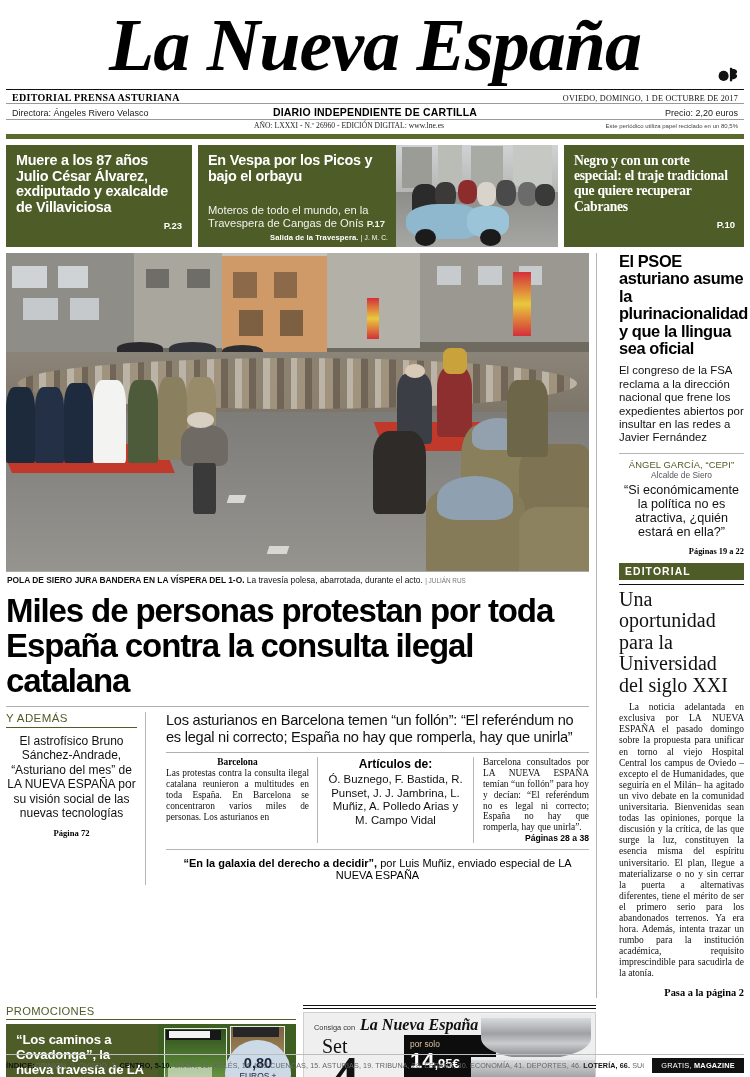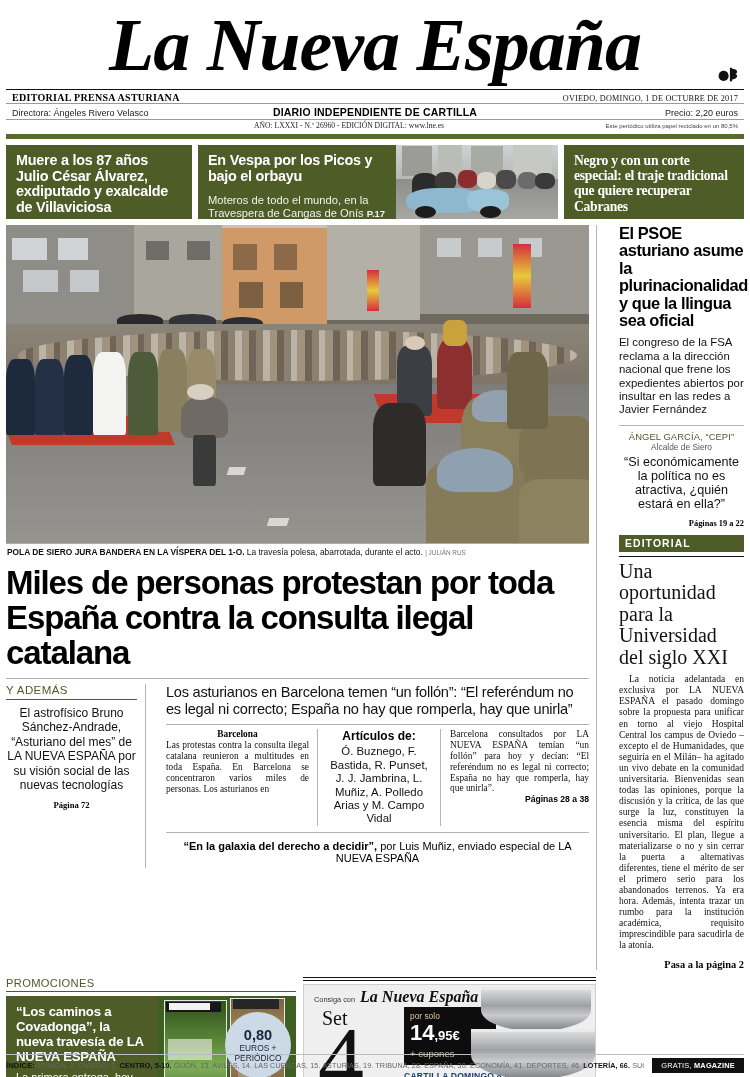--- a/index.html
+++ b/index.html
@@ -33,35 +33,35 @@
   .mast-row .r { flex: 1; text-align: right; }
   .m-bold { font-family: "Liberation Serif", serif; font-weight: 700; font-size: 10px; letter-spacing: .3px; }
   .m-sm { font-size: 9px; color: #222; }
   .m-mid { font-weight: 700; font-size: 10.5px; letter-spacing: .2px; }
   .m-date { font-family: "Liberation Serif", serif; font-size: 8.2px; letter-spacing: .2px; color: #111; }
   .m-tiny { font-family: "Liberation Serif", serif; font-size: 7.6px; color: #222; }
   .m-tiny2 { font-size: 6px; color: #444; }
   .green-bar { height: 5px; background: #5b6b2e; margin: 3px 6px 0 6px; }
 
   
-  .teasers { display: flex; gap: 6px; padding: 6px 6px 0 6px; height: 80px; }
+  .teasers { display: flex; gap: 6px; padding: 6px 6px 0 6px; height: 108px; }
   .teaser { background: #4e5c27; color: #fff; position: relative; overflow: hidden; }
   .t1 { width: 186px; padding: 8px 10px 4px 10px; }
   .t2 { width: 360px; display: flex; padding: 0; }
   .t2-txt { width: 198px; padding: 8px 8px 4px 10px; }
   .t2-img { flex: 1; position: relative; overflow: hidden; background: #8e8d86; }
   .t3 { flex: 1; padding: 8px 9px 4px 10px; }
   .teaser h3 {
     font-size: 14.4px; line-height: 15.6px; font-weight: 700;
     letter-spacing: -0.25px;
   }
   .t3 h3 { font-size: 13.6px; line-height: 15.2px; font-family: Liberation Serif, serif; }
   .teaser .sub {
     font-size: 11.2px; line-height: 12.6px; font-weight: 400;
-    margin-top: 10px; color: #f2f2ec;
+    margin-top: 20px; color: #f2f2ec;
   }
   .teaser .pg { font-size: 9.5px; font-weight: 700; }
   .pg-right { text-align: right; margin-top: 5px; }
   .pg-inline { font-weight: 700; font-size: 9.5px; }
   .t2-credit { font-size: 7.6px; font-weight: 700; text-align: right; margin-top: 3px; letter-spacing: .1px; }
   .t2-credit .ph { font-weight: 400; font-size: 6.6px; }
 
   
   .body-wrap { display: flex; padding: 6px 6px 0 6px; gap: 7px; }
   .left-col { width: 583px; }
@@ -93,21 +93,21 @@
   .ya-text { font-size: 12px; line-height: 14.4px; text-align: center; color: #111; }
   .ya-pg { font-family: "Liberation Serif", serif; font-weight: 700; font-size: 8.6px; text-align: center; margin-top: 8px; }
 
   .lower-main { flex: 1; }
   .subhead {
     font-size: 14.6px; line-height: 17.2px; color: #111; letter-spacing: -0.25px;
     padding-bottom: 6px;
   }
   .cols3 { display: flex; gap: 8px; padding-top: 4px; }
   .col-a { width: 143px; }
-  .col-b { width: 124px; border-left: 0.9px solid #b5b5b5; border-right: 0.9px solid #b5b5b5; padding: 0 7px; text-align: center; }
+  .col-b { width: 157px; border-left: 0.9px solid #b5b5b5; border-right: 0.9px solid #b5b5b5; padding: 0 7px; text-align: center; }
   .col-c { flex: 1; padding-left: 1px; }
   .dateline { font-family: "Liberation Serif", serif; font-weight: 700; font-size: 9.4px; text-align: center; margin-bottom: 1px; }
   .body-serif { font-family: "Liberation Serif", serif; font-size: 9.4px; line-height: 10.8px; text-align: justify; color: #111; }
   .art-head { font-size: 12px; font-weight: 700; margin-bottom: 2px; }
   .art-list { font-size: 11.4px; line-height: 13.4px; color: #111; }
   .pg-serif { font-family: Liberation Sans, sans-serif; font-weight: 700; font-size: 8.6px; text-align: right; }
   .opinion-line {
     text-align: center; font-size: 11px; padding: 7px 0 4px 0;
     border-top: 0.9px solid #b5b5b5; margin-top: 6px;
   }

